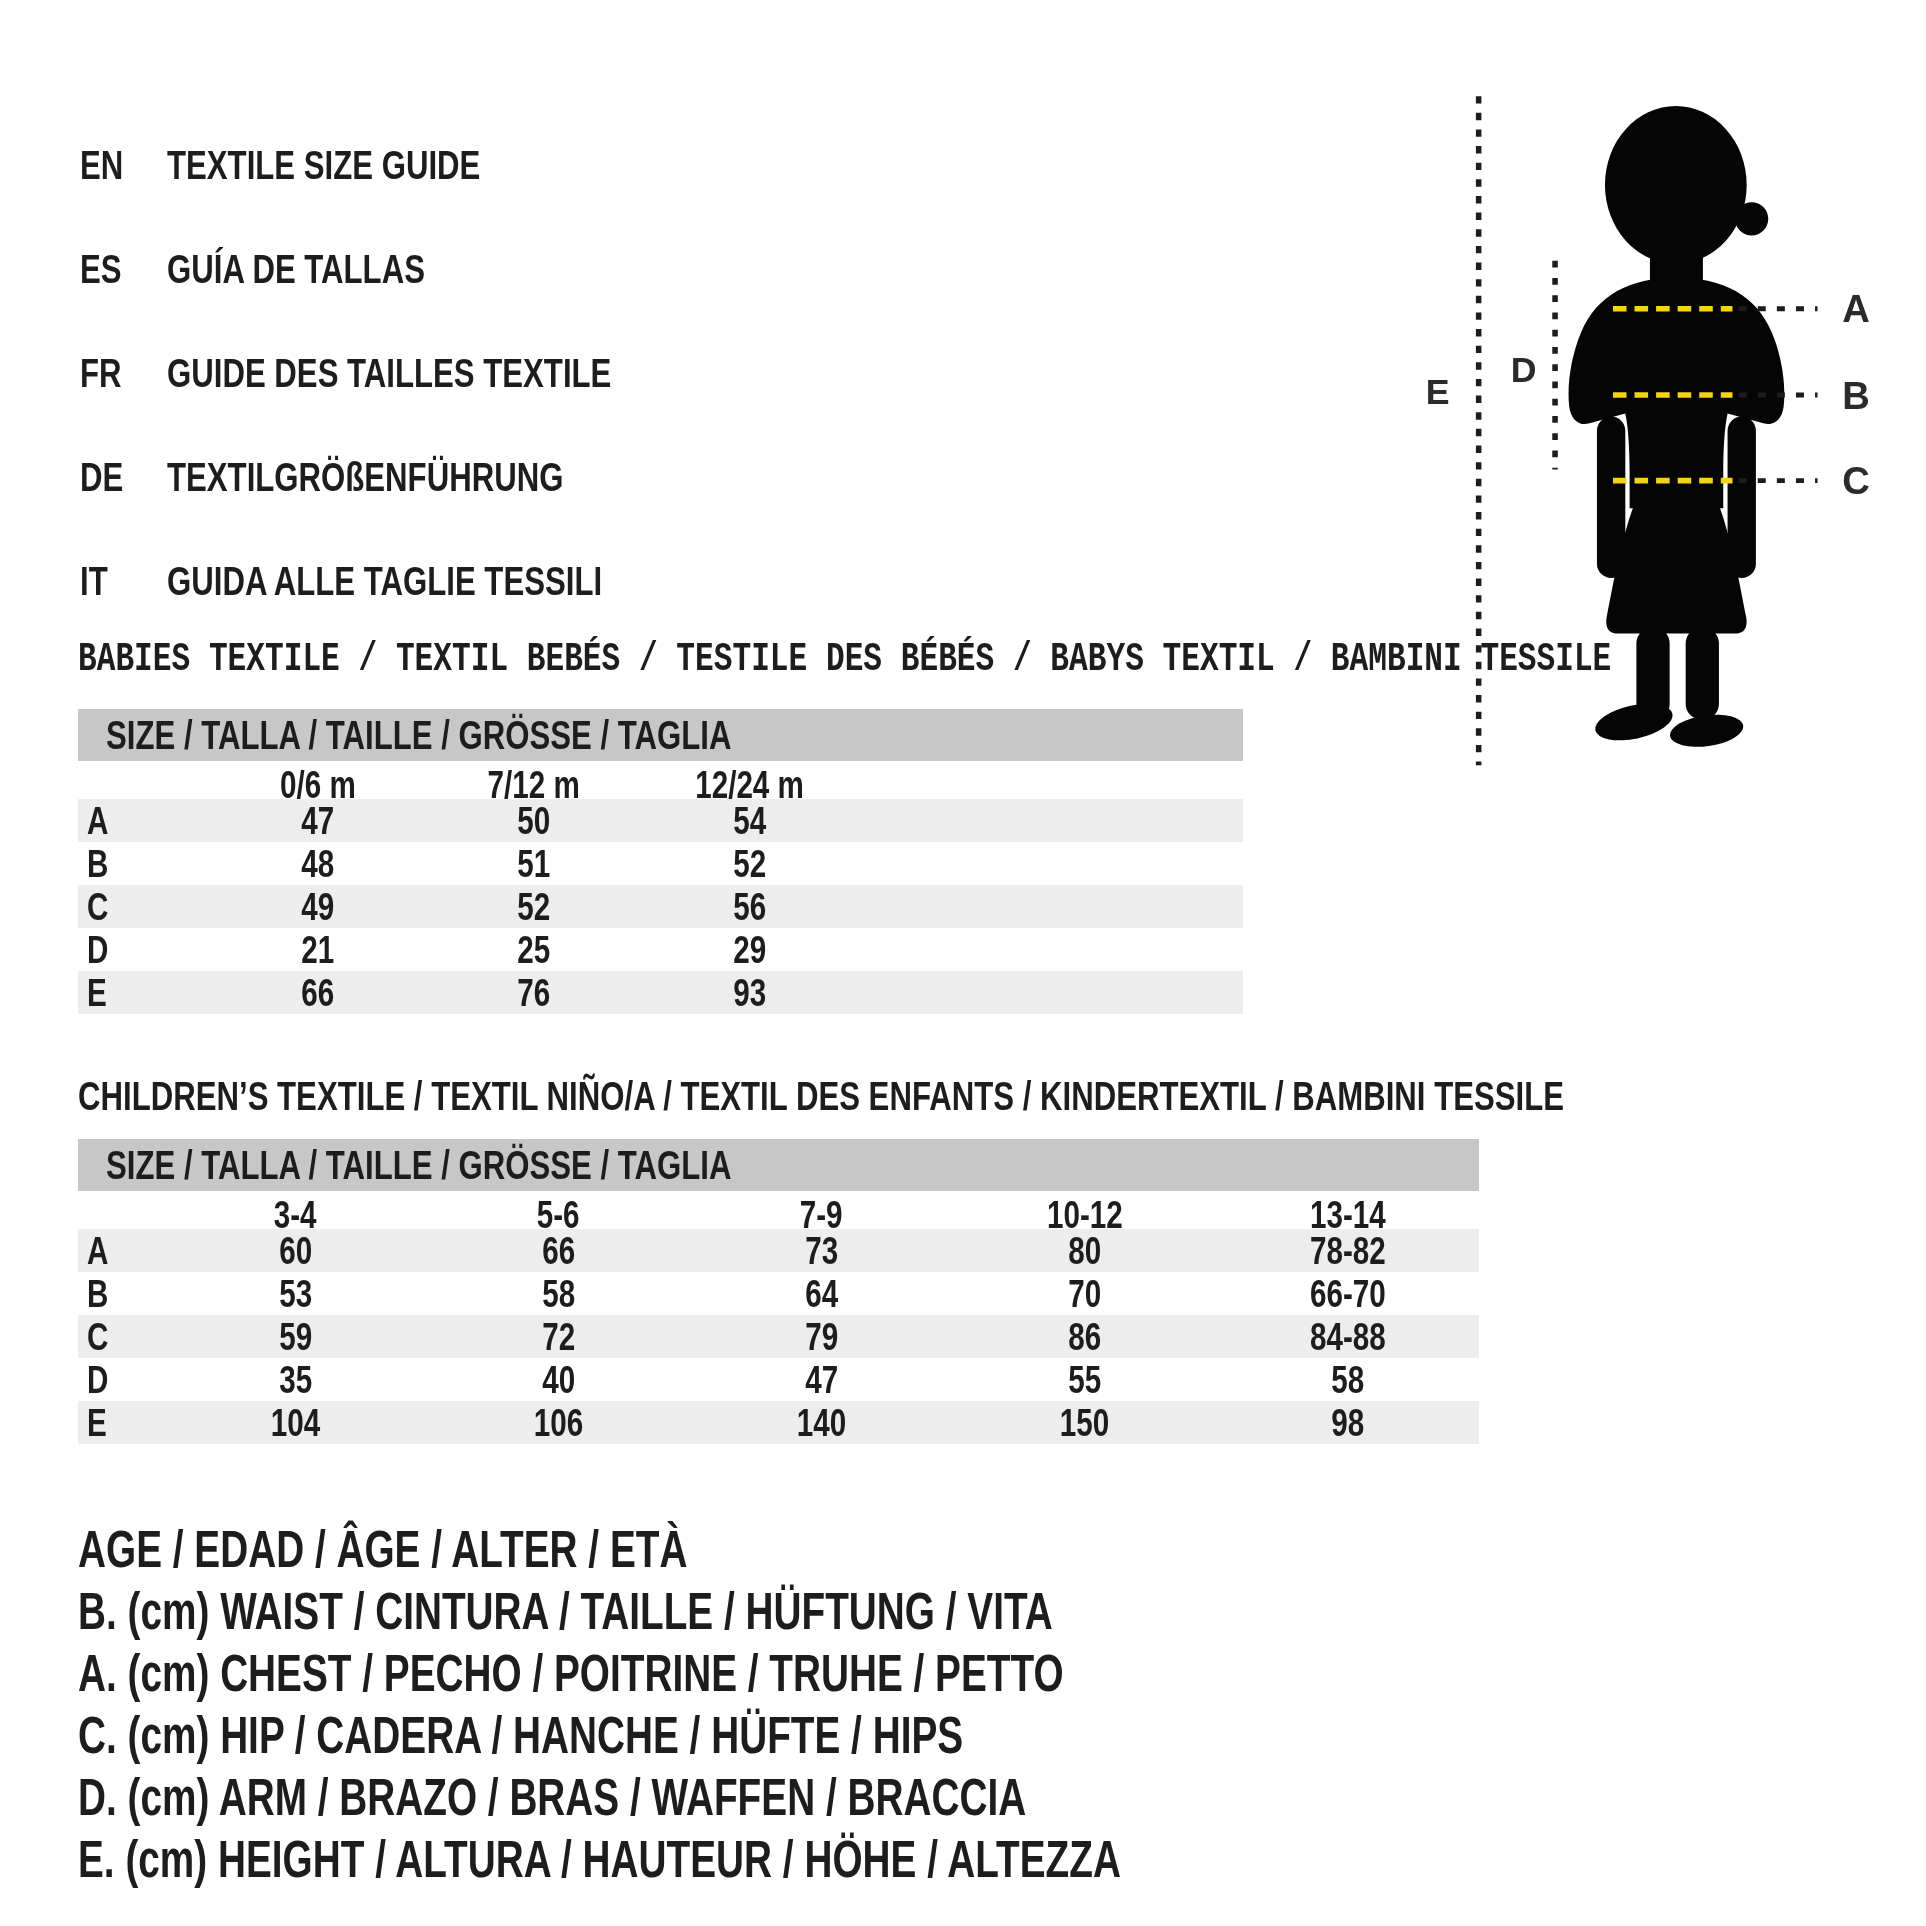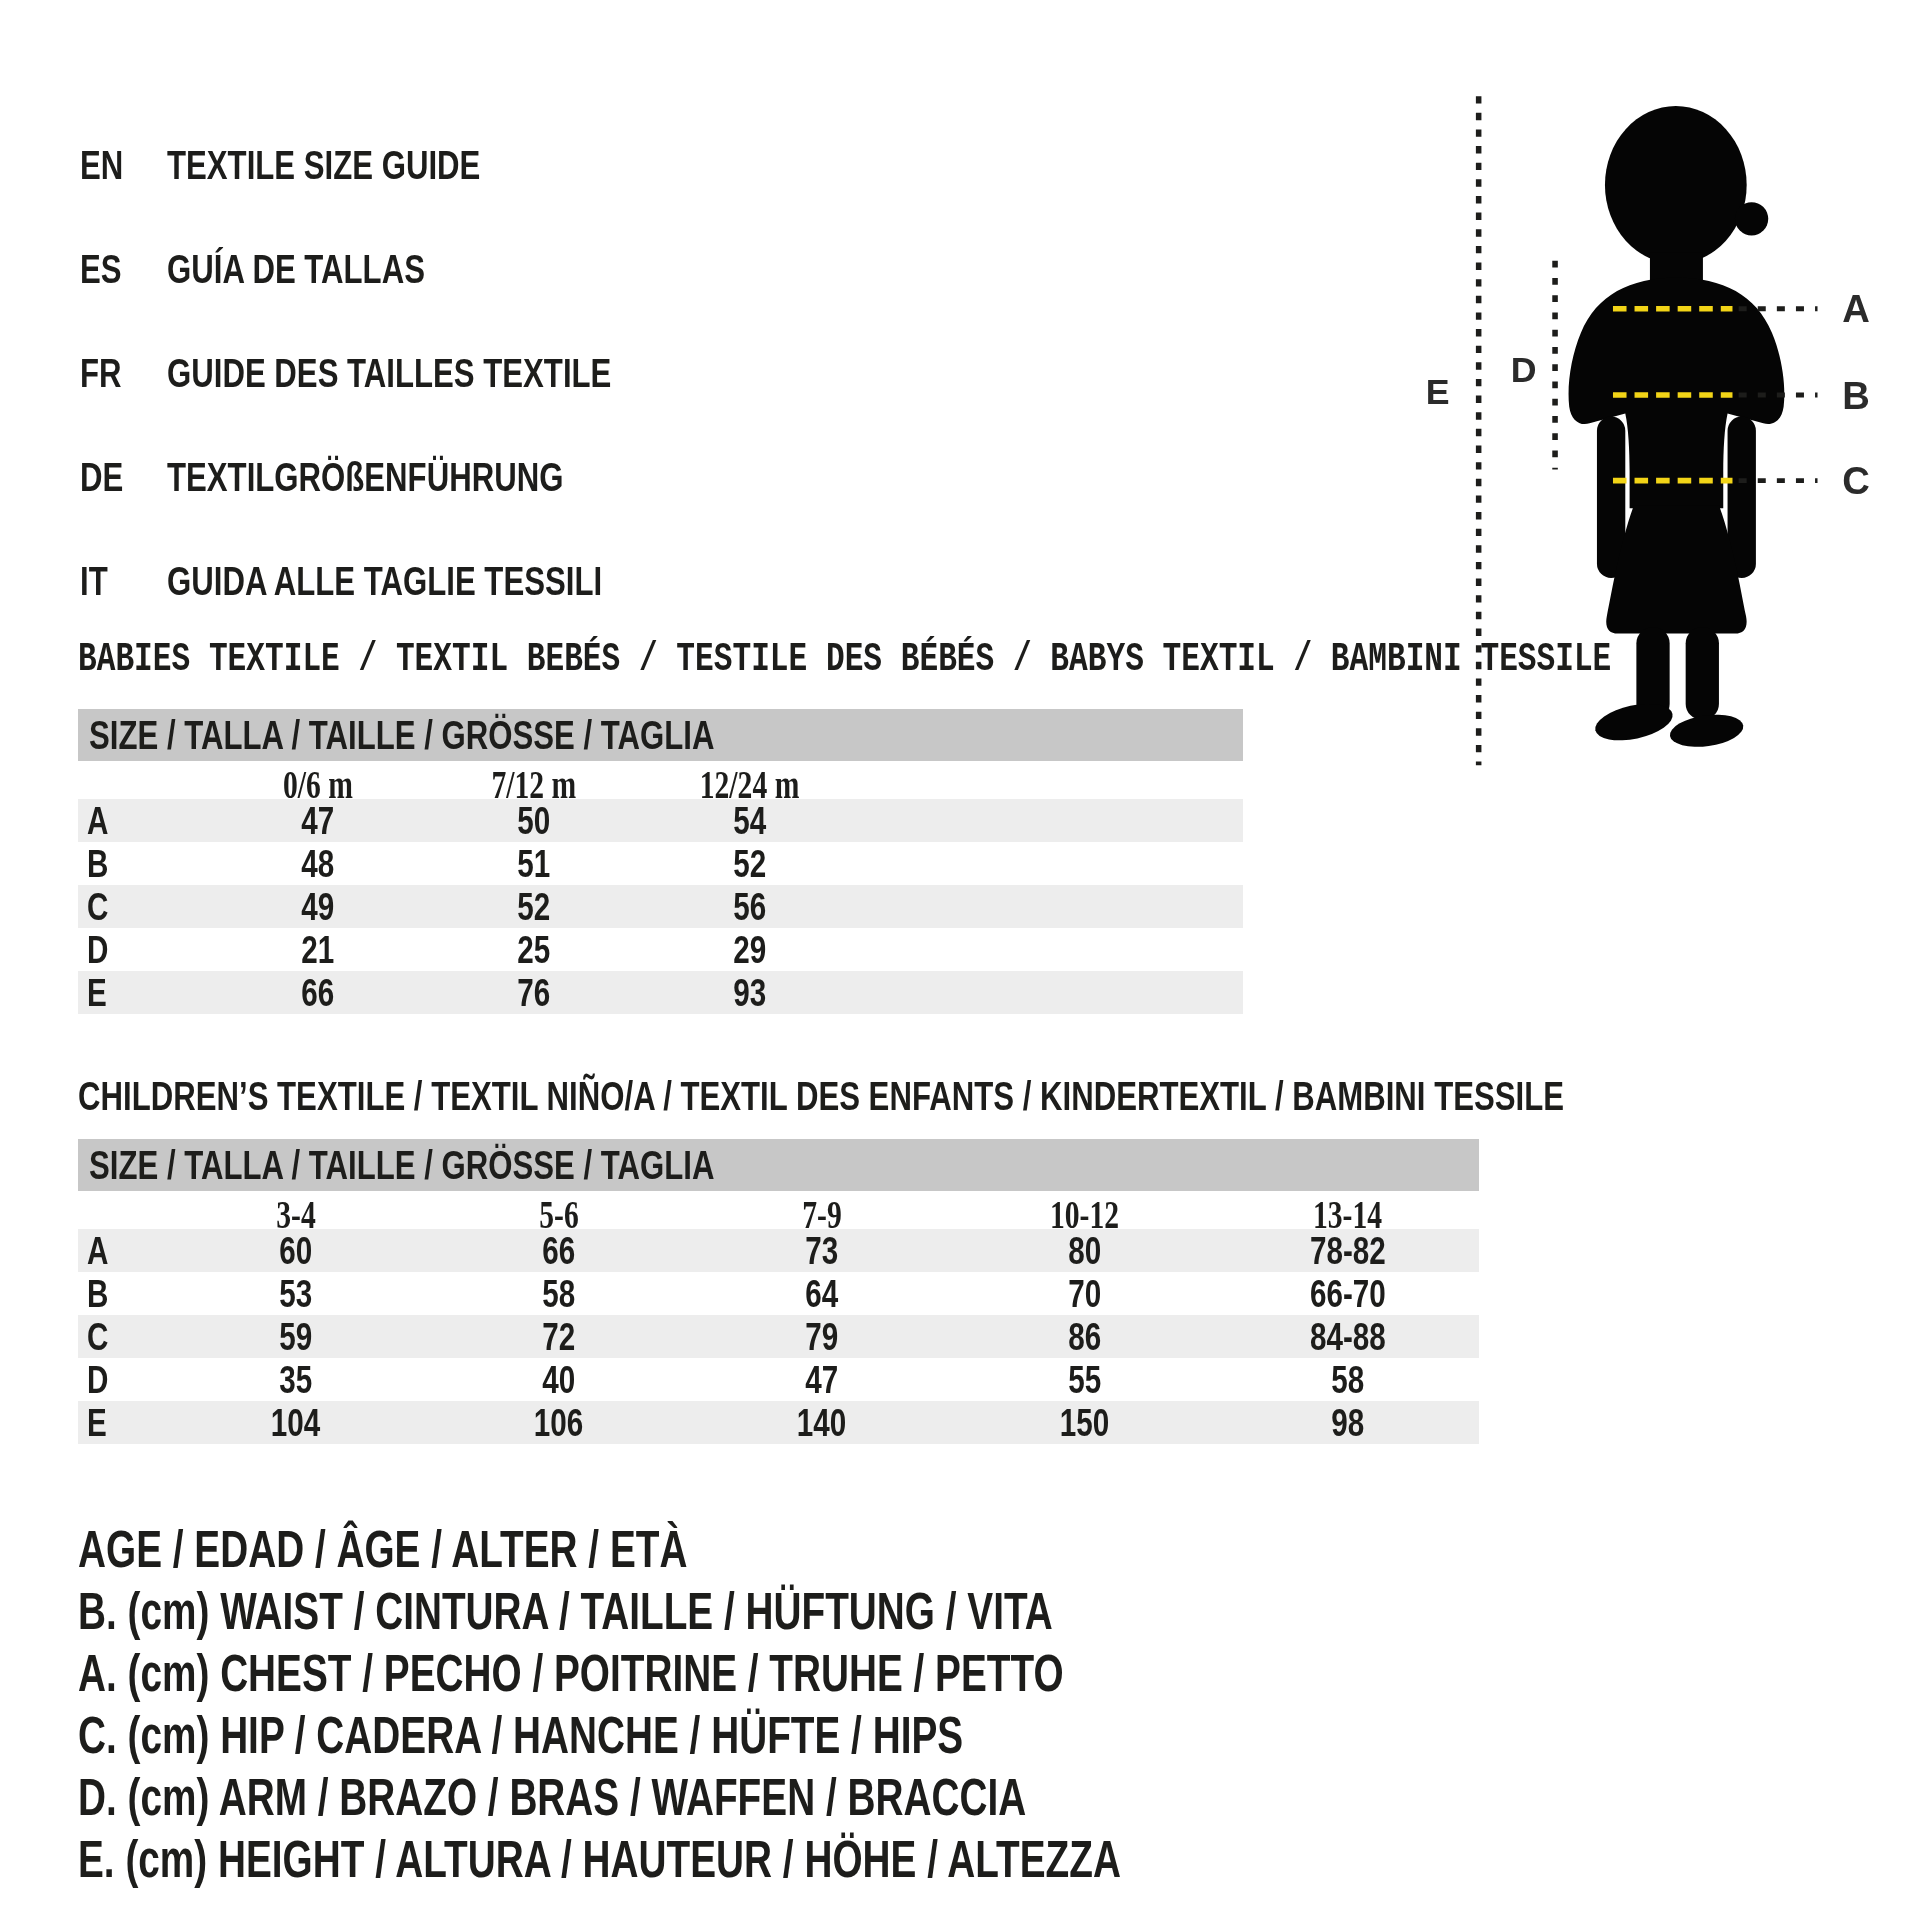--- a/index.html
+++ b/index.html
@@ -11,24 +11,24 @@
   .cond-c{display:inline-block;transform:scaleX(.76);transform-origin:50% 50%;
         white-space:nowrap;font-weight:700;}
   
   .langs{position:absolute;left:80px;top:91px;}
   .lang-row{display:flex;height:60px;align-items:center;font-size:41px;margin-top:44px;}
   .lang-code{width:87px;}
   
   .sec-title{position:absolute;left:78px;height:46px;display:flex;align-items:center;font-size:41px;}
   
   .size-bar{position:absolute;left:78px;height:52px;background:#c7c7c7;
-            display:flex;align-items:center;padding-left:11px;box-sizing:border-box;font-size:41px;}
+            display:flex;align-items:center;padding-left:28px;box-sizing:border-box;font-size:41px;}
   
   .cols-row,.trow{display:flex;align-items:center;font-size:39px;}
-  .cols-row{position:absolute;height:41px;font-family:Liberation Serif, serif;}
+  .cols-row{position:absolute;height:41px;}
   .rows-wrap{position:absolute;}
   .trow{position:relative;height:43px;}
   .trow.stripe{background:#ededed;}
   .rletter{position:absolute;left:8.6px;}
   .tcell{display:flex;align-items:center;justify-content:center;}
   .babies-geom{padding-left:132px;box-sizing:border-box;}
   .babies-geom .tcell{width:216px;}
   .children-geom{padding-left:86px;box-sizing:border-box;}
   .children-geom .tcell{width:271px;}
   .w-babies{left:78px;width:1165px;}

